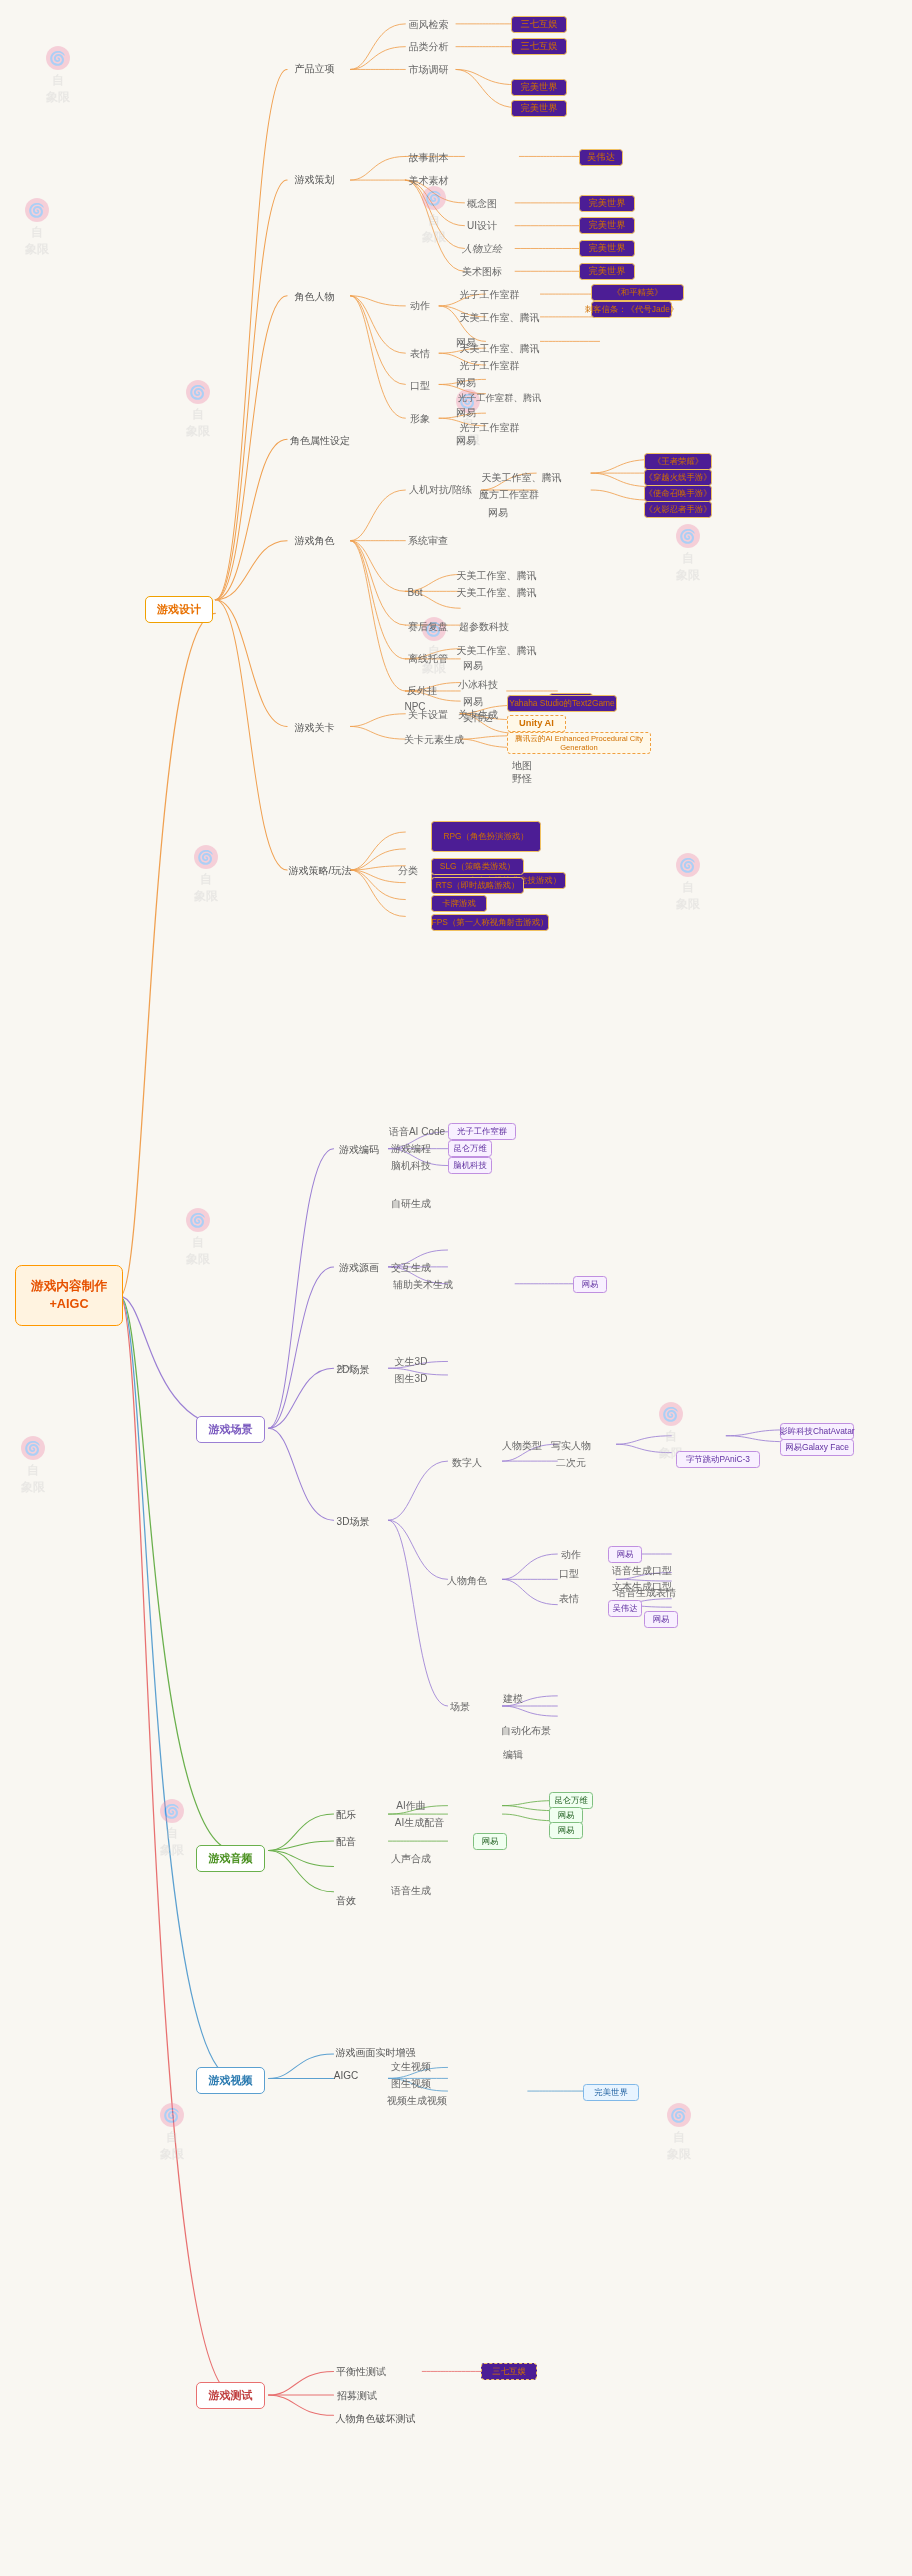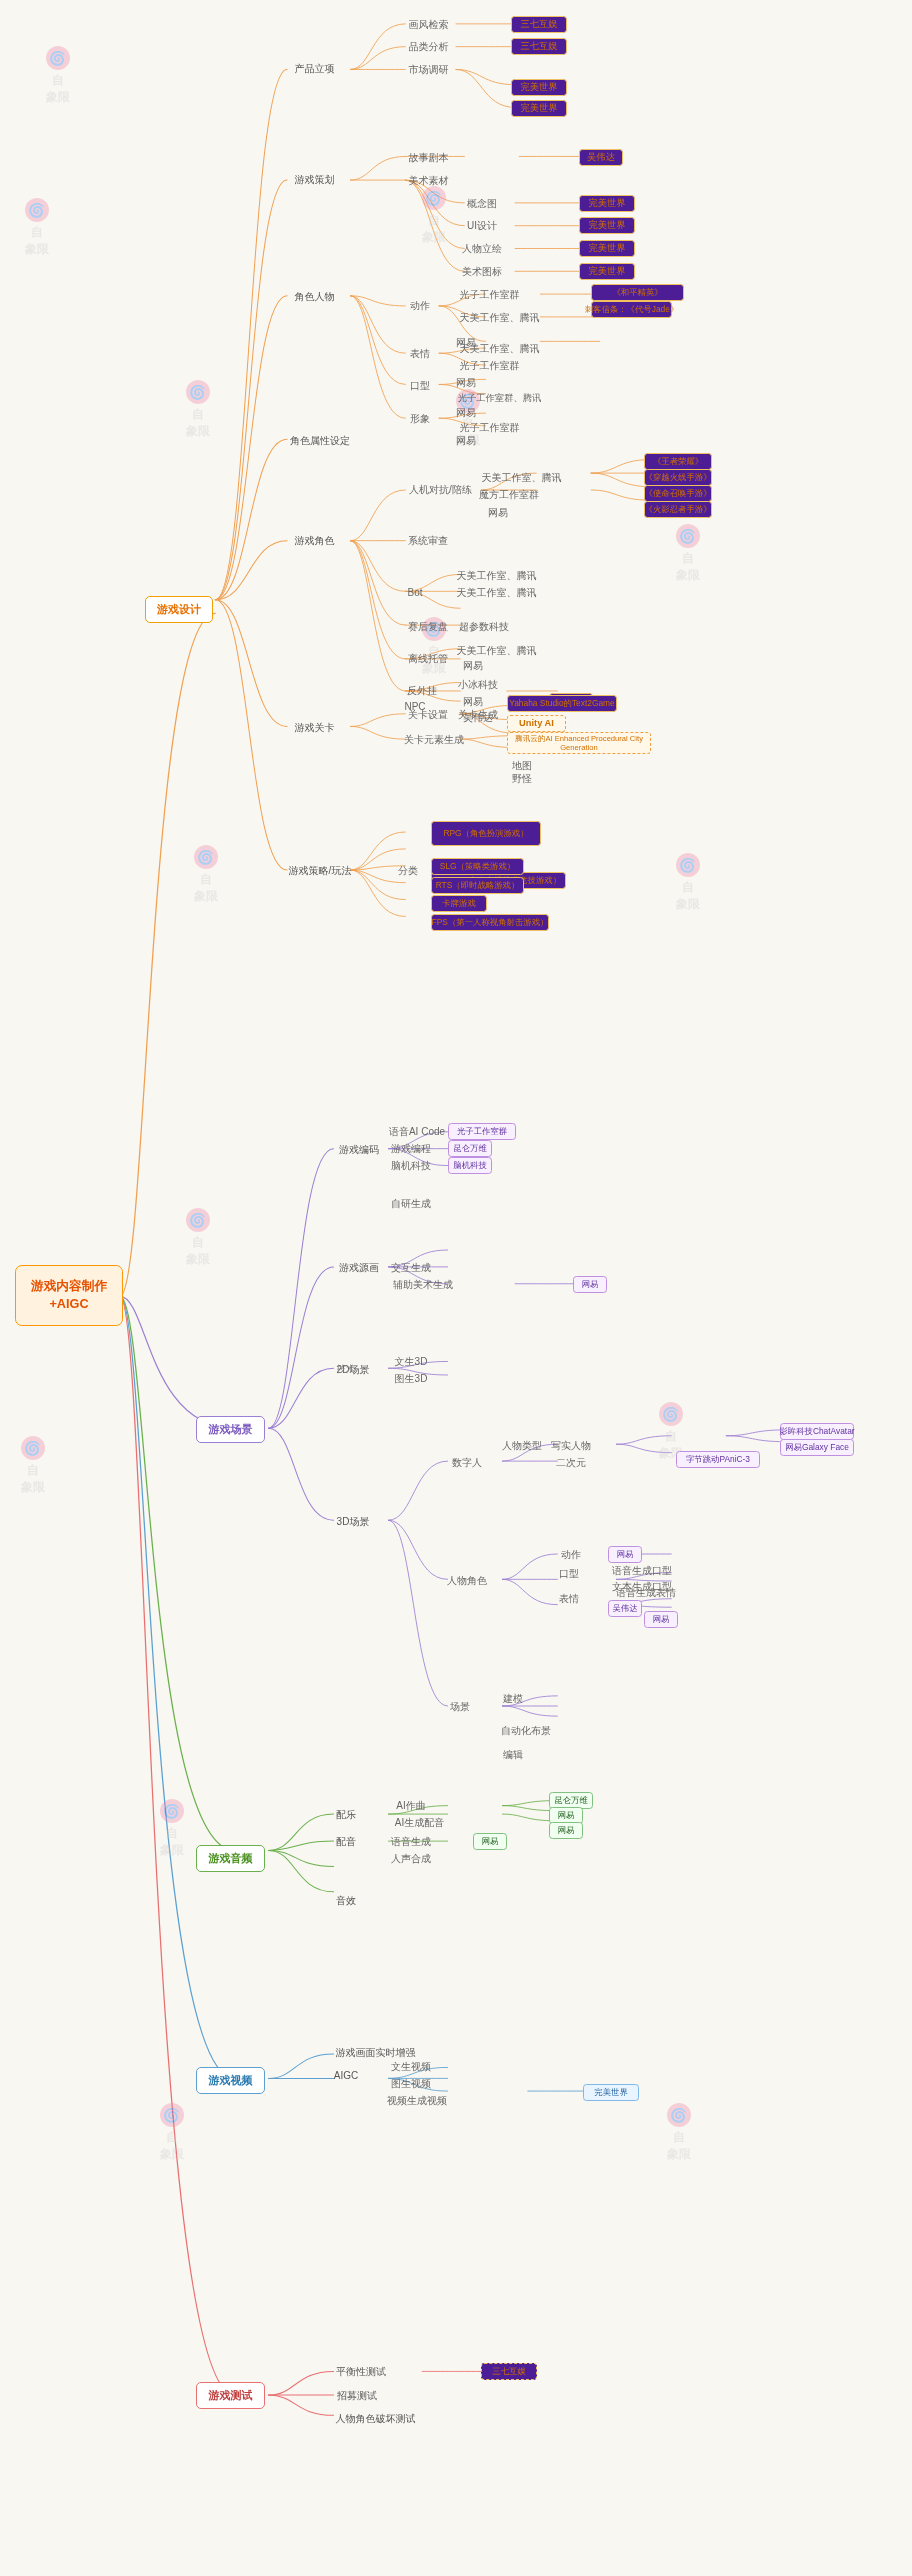--- a/index.html
+++ b/index.html
@@ -530,21 +530,21 @@
 </div>
 
 <div class="node node-l3" style="left:460px;top:195px;width:44px;height:17px;">
   <span>概念图</span>
 </div>
 
 <div class="node node-l3" style="left:460px;top:217px;width:44px;height:17px;">
   <span>UI设计</span>
 </div>
 
-<div class="node node-l3" style="left:460px;top:240px;width:44px;height:17px;">
+<div class="node node-l3" style="left:460px;top:240px;width:44px;height:17px;font-style:italic;">
   <span>人物立绘</span>
 </div>
 
 <div class="node node-l3" style="left:460px;top:263px;width:44px;height:17px;">
   <span>美术图标</span>
 </div>
 
 <div class="node node-tag" style="left:579px;top:195px;width:56px;height:17px;">
   <span>完美世界</span>
 </div>
@@ -745,21 +745,21 @@
 </div>
 
 <div class="node node-l2" style="left:283px;top:862px;width:74px;height:18.6px;">
   <span>游戏策略/玩法</span>
 </div>
 
 <div class="node node-l3" style="left:393px;top:862px;width:30px;height:17px;">
   <span>分类</span>
 </div>
 
-<div class="node node-tag" style="left:431px;top:821px;width:110px;height:25px; font-size:8.4px;">
+<div class="node node-tag" style="left:431px;top:821px;width:110px;height:31px; font-size:8.4px;">
   <span>RPG（角色扮演游戏）</span>
 </div>
 <div class="node node-tag" style="left:431px;top:840px;width:135px;height:17px; font-size:8.4px;margin-top:32px;">
   <span>MOBA（多人在线战术竞技游戏）</span>
 </div>
 <div class="node node-tag" style="left:431px;top:858px;width:93px;height:17px; font-size:8.4px;">
   <span>SLG（策略类游戏）</span>
 </div>
 <div class="node node-tag" style="left:431px;top:877px;width:93px;height:17px; font-size:8.4px;">
   <span>RTS（即时战略游戏）</span>
@@ -933,21 +933,21 @@
 </div>
 
 <div class="node node-tag-green" style="left:549px;top:1822px;width:34px;height:17px; font-size:8.4px;">
   <span>网易</span>
 </div>
 
 <div class="node node-l2" style="left:331px;top:1833px;width:30px;height:18.6px;">
   <span>配音</span>
 </div>
 
-<div class="node node-l3" style="left:389px;top:1833px;width:44px;height:17px;font-family:Liberation Serif, serif;">
+<div class="node node-l3" style="left:389px;top:1882px;width:44px;height:17px;font-family:Liberation Serif, serif;">
   <span>语音生成</span>
 </div>
 
 <div class="node node-tag-green" style="left:473px;top:1833px;width:34px;height:17px; font-size:8.4px;">
   <span>网易</span>
 </div>
 
 <div class="node node-l3" style="left:389px;top:1850px;width:44px;height:17px;">
   <span>人声合成</span>
 </div>

